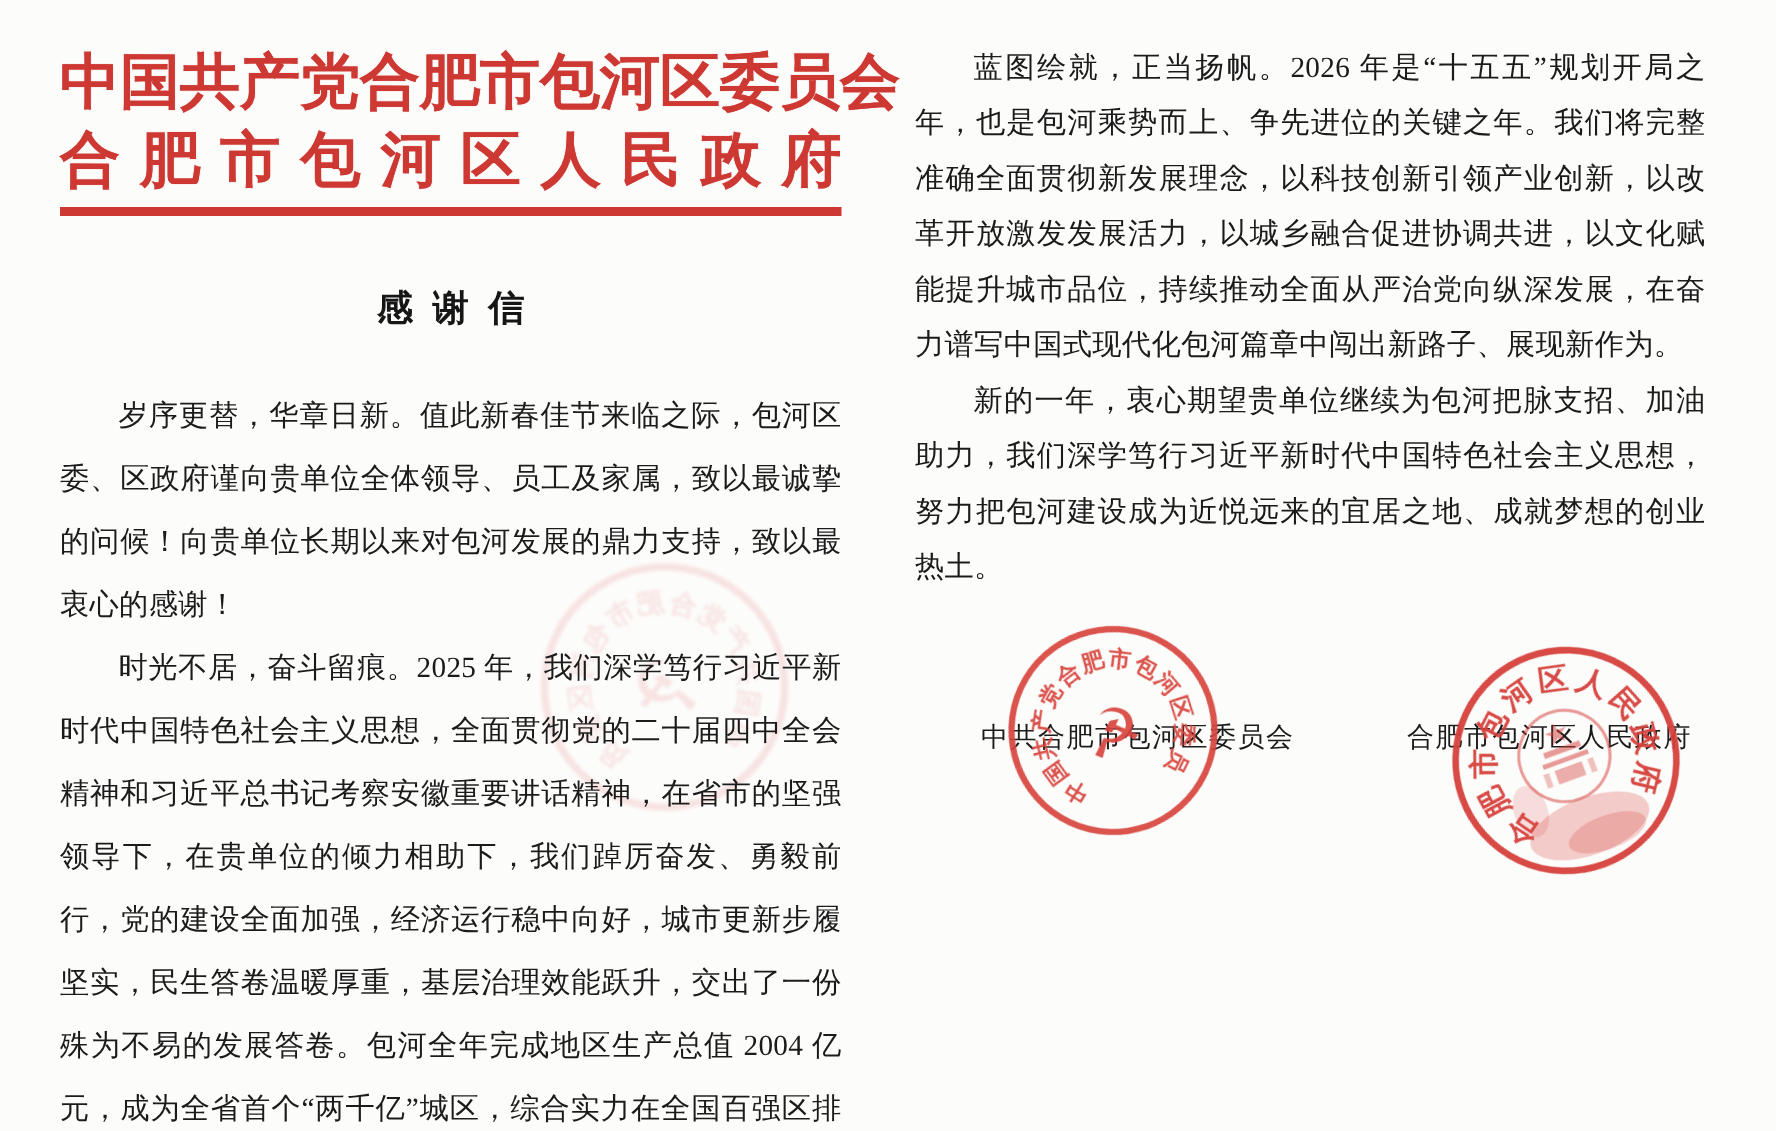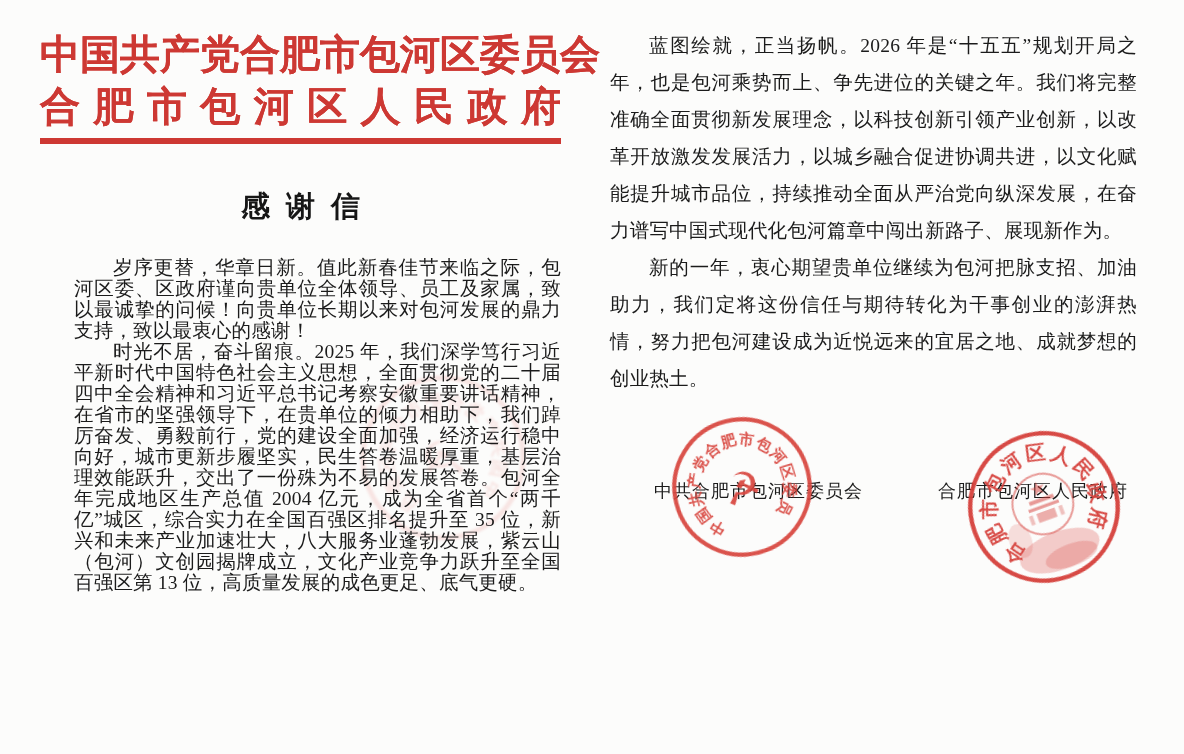--- a/index.html
+++ b/index.html
@@ -24,33 +24,33 @@
     font-size:40px; font-weight:900;
     color:#cd3833;
     text-shadow:0 0 .5px #cd3833;
   }
   .lh-line .ch{ flex:0 0 auto; }
   .lh-rule{ height:6px; background:#cd3833; margin-top:4px; }
 
   
   .letter-title{
     margin-top:46px;
-    font-size:29px; line-height:32px;
+    font-size:24px; line-height:32px;
     font-weight:700; text-align:center;
     letter-spacing:.55em; text-indent:.55em;
     color:#161616;
   }
 
   
   .para{
     font-size:19.5px; text-align:justify;
     text-indent:2em; color:#1b1b1b;
     letter-spacing:.2px;
   }
-  .col-left .para{ line-height:21px;margin-left:34px; }
+  .col-left .para{ line-height:42px; }
   .col-left .para:first-of-type{ margin-top:35px; }
   .col-right .para{ line-height:37px; }
 
   
   .sig{
     position:absolute; z-index:1;
     font-size:18px; line-height:24px;
     letter-spacing:1px; color:#1b1b1b;
     white-space:nowrap;
   }
@@ -130,21 +130,21 @@
     </div>
 
     <h1 class="letter-title">感谢信</h1>
 
     <p class="para">岁序更替，华章日新。值此新春佳节来临之际，包河区委、区政府谨向贵单位全体领导、员工及家属，致以最诚挚的问候！向贵单位长期以来对包河发展的鼎力支持，致以最衷心的感谢！</p>
     <p class="para">时光不居，奋斗留痕。2025 年，我们深学笃行习近平新时代中国特色社会主义思想，全面贯彻党的二十届四中全会精神和习近平总书记考察安徽重要讲话精神，在省市的坚强领导下，在贵单位的倾力相助下，我们踔厉奋发、勇毅前行，党的建设全面加强，经济运行稳中向好，城市更新步履坚实，民生答卷温暖厚重，基层治理效能跃升，交出了一份殊为不易的发展答卷。包河全年完成地区生产总值 2004 亿元，成为全省首个“两千亿”城区，综合实力在全国百强区排名提升至 35 位，新兴和未来产业加速壮大，八大服务业蓬勃发展，紫云山（包河）文创园揭牌成立，文化产业竞争力跃升至全国百强区第 13 位，高质量发展的成色更足、底气更硬。</p>
   </div>
 
   <div class="col col-right">
     <p class="para">蓝图绘就，正当扬帆。2026 年是“十五五”规划开局之年，也是包河乘势而上、争先进位的关键之年。我们将完整准确全面贯彻新发展理念，以科技创新引领产业创新，以改革开放激发发展活力，以城乡融合促进协调共进，以文化赋能提升城市品位，持续推动全面从严治党向纵深发展，在奋力谱写中国式现代化包河篇章中闯出新路子、展现新作为。</p>
-    <p class="para">新的一年，衷心期望贵单位继续为包河把脉支招、加油助力，我们定将这份信任与期待转化为干事创业的澎湃热情，努力把包河建设成为近悦远来的宜居之地、成就梦想的创业热土。</p>
+    <p class="para">新的一年，衷心期望贵单位继续为包河把脉支招、加油助力，我们深学笃行习近平新时代中国特色社会主义思想，努力把包河建设成为近悦远来的宜居之地、成就梦想的创业热土。</p>
   </div>
 
   <div class="sig sig-party">中共合肥市包河区委员会</div>
   <div class="sig sig-gov">合肥市包河区人民政府</div>
 
   <div class="seal seal-party">
     <svg viewBox="0 0 200 200" aria-hidden="true">
       <circle cx="100" cy="100" r="89" fill="none" stroke="#d8453e" stroke-width="5.5"></circle>
       <defs>
           <path id="arcParty" d="M 67.9 145.9 A 56 56 0 1 1 132.1 145.9" fill="none"></path>

